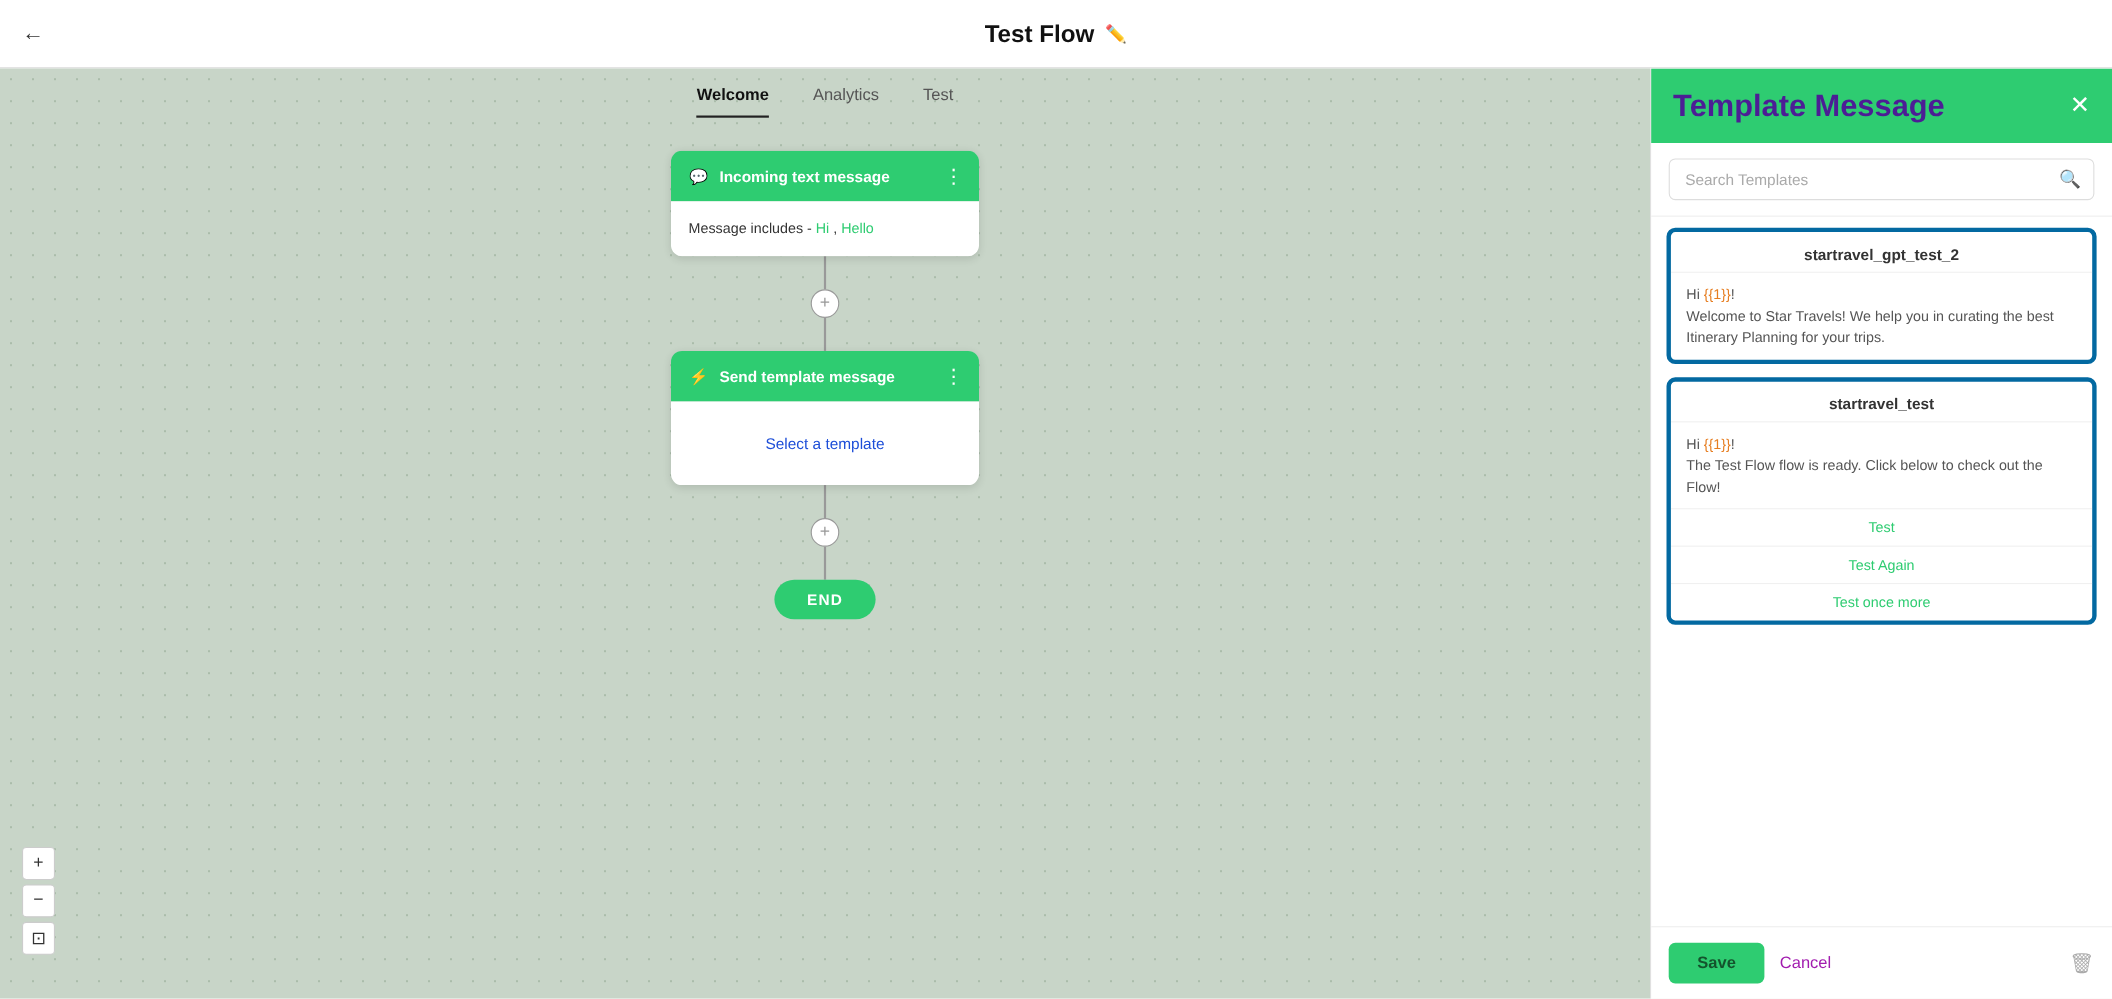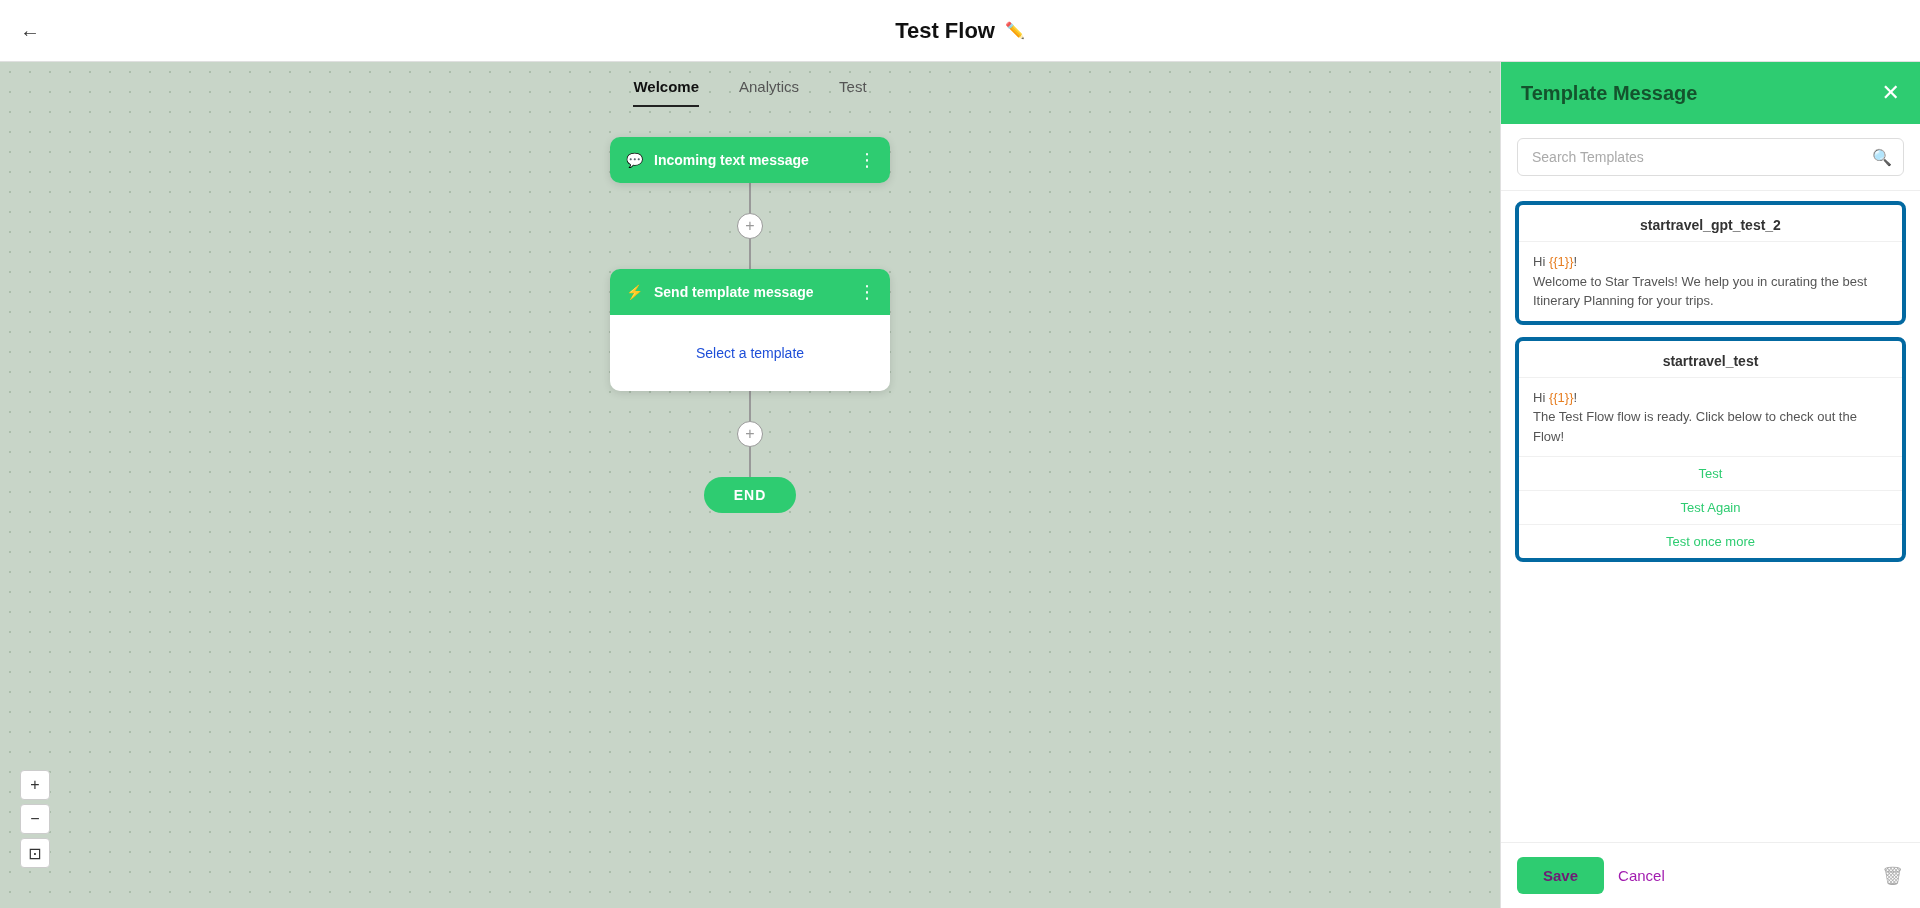--- a/index.html
+++ b/index.html
@@ -227,23 +227,23 @@
     }
     .panel-header {
       background: #2ecc71;
       padding: 18px 20px;
       display: flex;
       align-items: center;
       justify-content: space-between;
       flex-shrink: 0;
     }
     .panel-title {
-      font-size: 20px;
+      font-size: 28px;
       font-weight: 700;
-      color: #14532d;
+      color: #4c1d95;
     }
     .panel-close {
       color: #fff;
       font-size: 22px;
       cursor: pointer;
     }
     .panel-search {
       padding: 14px 16px;
       border-bottom: 1px solid #eee;
       flex-shrink: 0;
@@ -335,21 +335,21 @@
       justify-content: space-between;
       flex-shrink: 0;
     }
     .footer-left {
       display: flex;
       align-items: center;
       gap: 14px;
     }
     .save-btn {
       background: #2ecc71;
-      color: #701a75;
+      color: #14532d;
       border: none;
       border-radius: 6px;
       padding: 10px 26px;
       font-size: 15px;
       font-weight: 600;
       cursor: pointer;
     }
     .cancel-btn {
       background: none;
       border: none;
@@ -390,20 +390,25 @@
     <div class="flow-canvas">
 
       <div class="flow-node">
         <div class="node-header">
           <div class="node-header-left">
             <div class="node-icon">💬</div>
             <span class="node-title">Incoming text message</span>
           </div>
           <div class="node-menu">⋮</div>
         </div>
+        <div class="node-body">
+          <span class="node-body-text">
+            Message includes - <span class="highlight">Hi</span> , <span class="highlight">Hello</span>
+          </span>
+        </div>
       </div>
 
       <div class="connector">
         <div class="connector-line"></div>
         <div class="connector-plus">+</div>
         <div class="connector-line"></div>
       </div>
 
       <div class="flow-node">
         <div class="node-header send">

